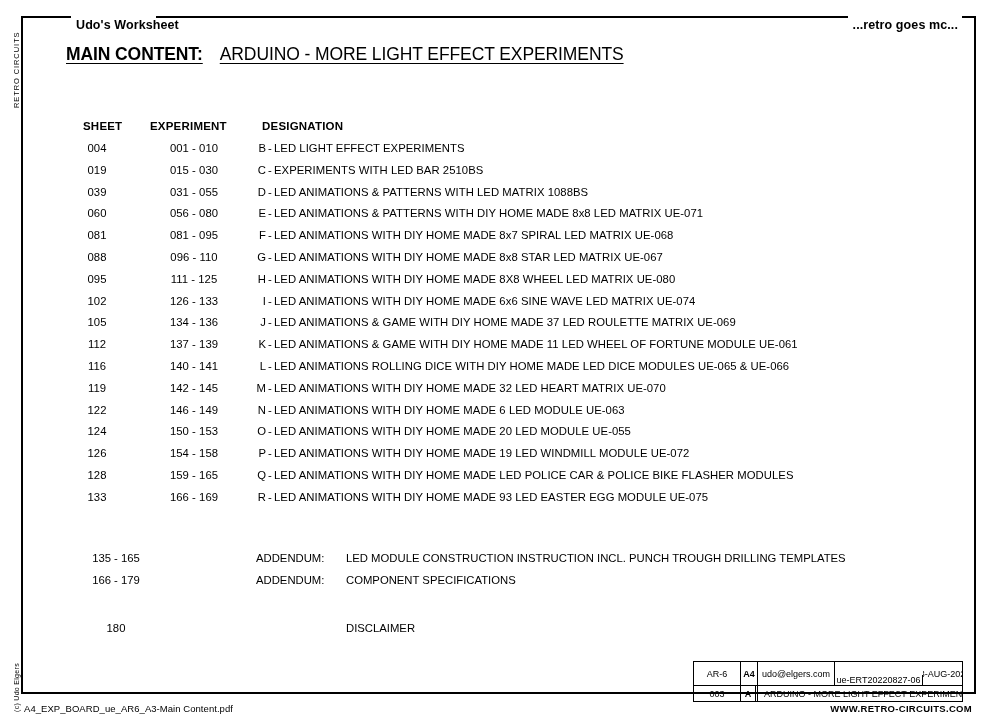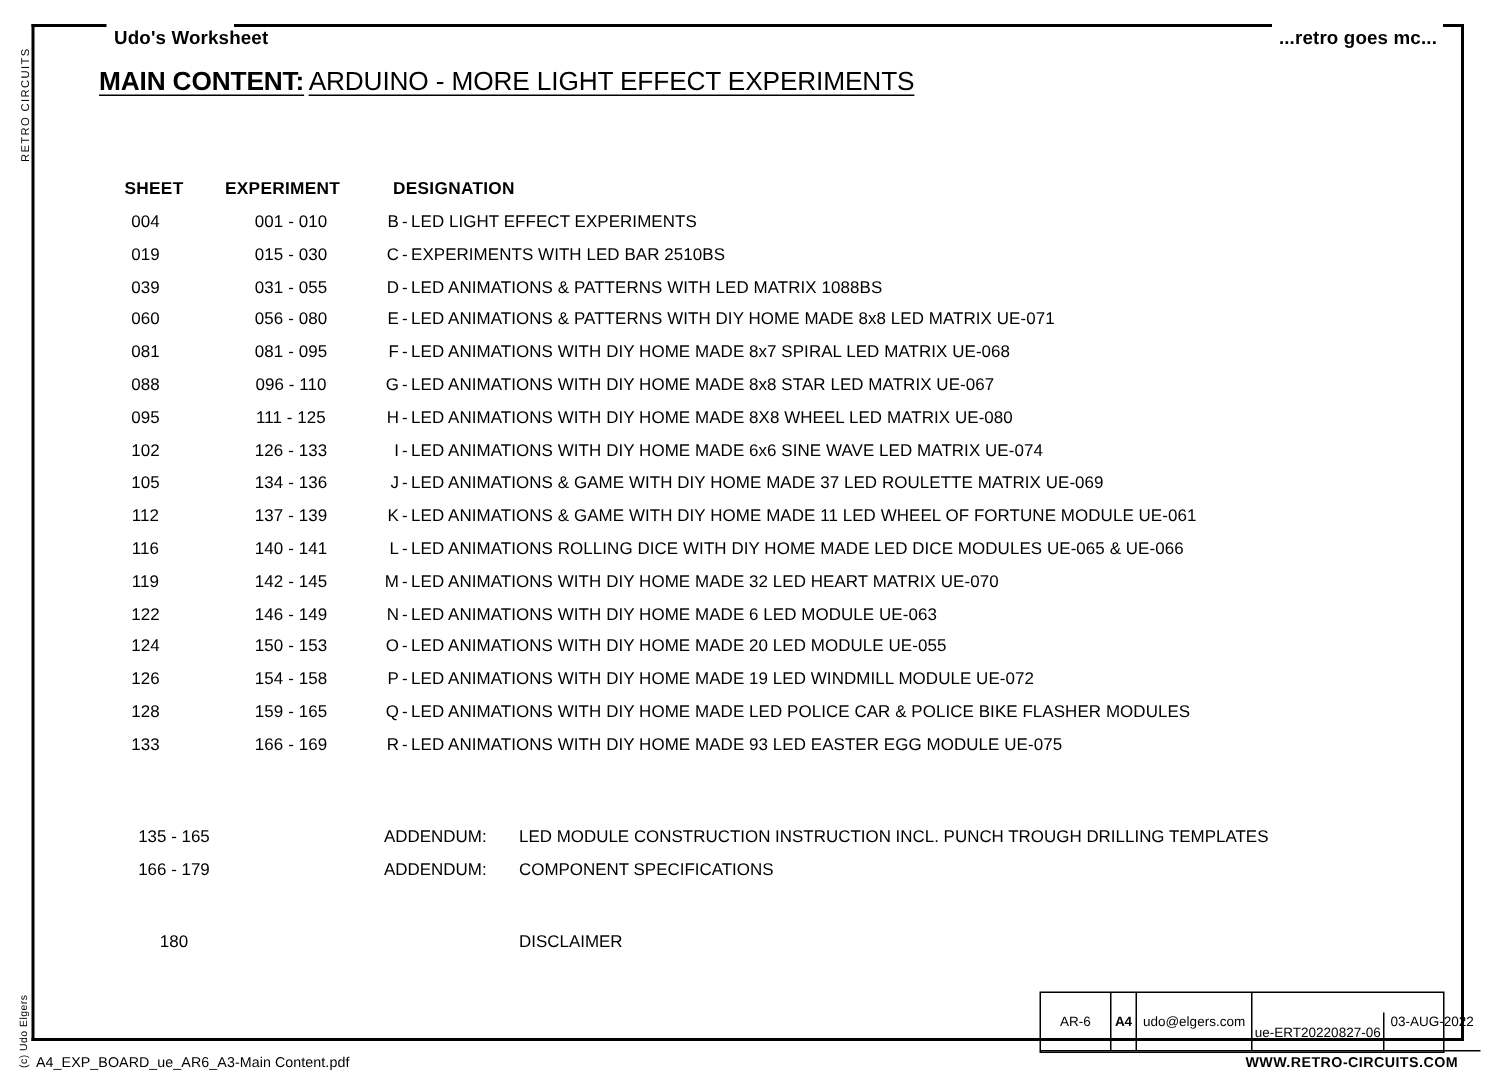--- a/index.html
+++ b/index.html
@@ -74,21 +74,21 @@
   }
   #side-retro  { left: 13px; top: 108px; }
   #side-copy   { left: 13px; top: 712px; font-size: 7px; letter-spacing: 0.3px; }
 
   
   #title-row {
     position: absolute;
     left: 66px; top: 44px;
     display: flex;
     align-items: flex-end;
-    gap: 3px;
+    gap: 17px;
     white-space: nowrap;
   }
   #title-label {
     font-size: 17.5px;
     font-weight: bold;
     text-decoration: underline;
     text-underline-offset: 3px;
     letter-spacing: -0.1px;
   }
   #title-value {
@@ -179,21 +179,21 @@
     left: 280px;
   }
 
   
   #title-block {
     position: absolute;
     left: 693px; top: 661px;
     width: 270px; height: 41px;
     border: 1.5px solid #000;
     display: flex;
-    flex-direction: row;
+    flex-direction: column;
     font-size: 9px;
   }
   .tb-row {
     display: flex;
     flex: 1 1 0;
     align-items: stretch;
   }
   .tb-row.top { border-bottom: 1.5px solid #000; }
   .tb-cell {
     display: flex;

